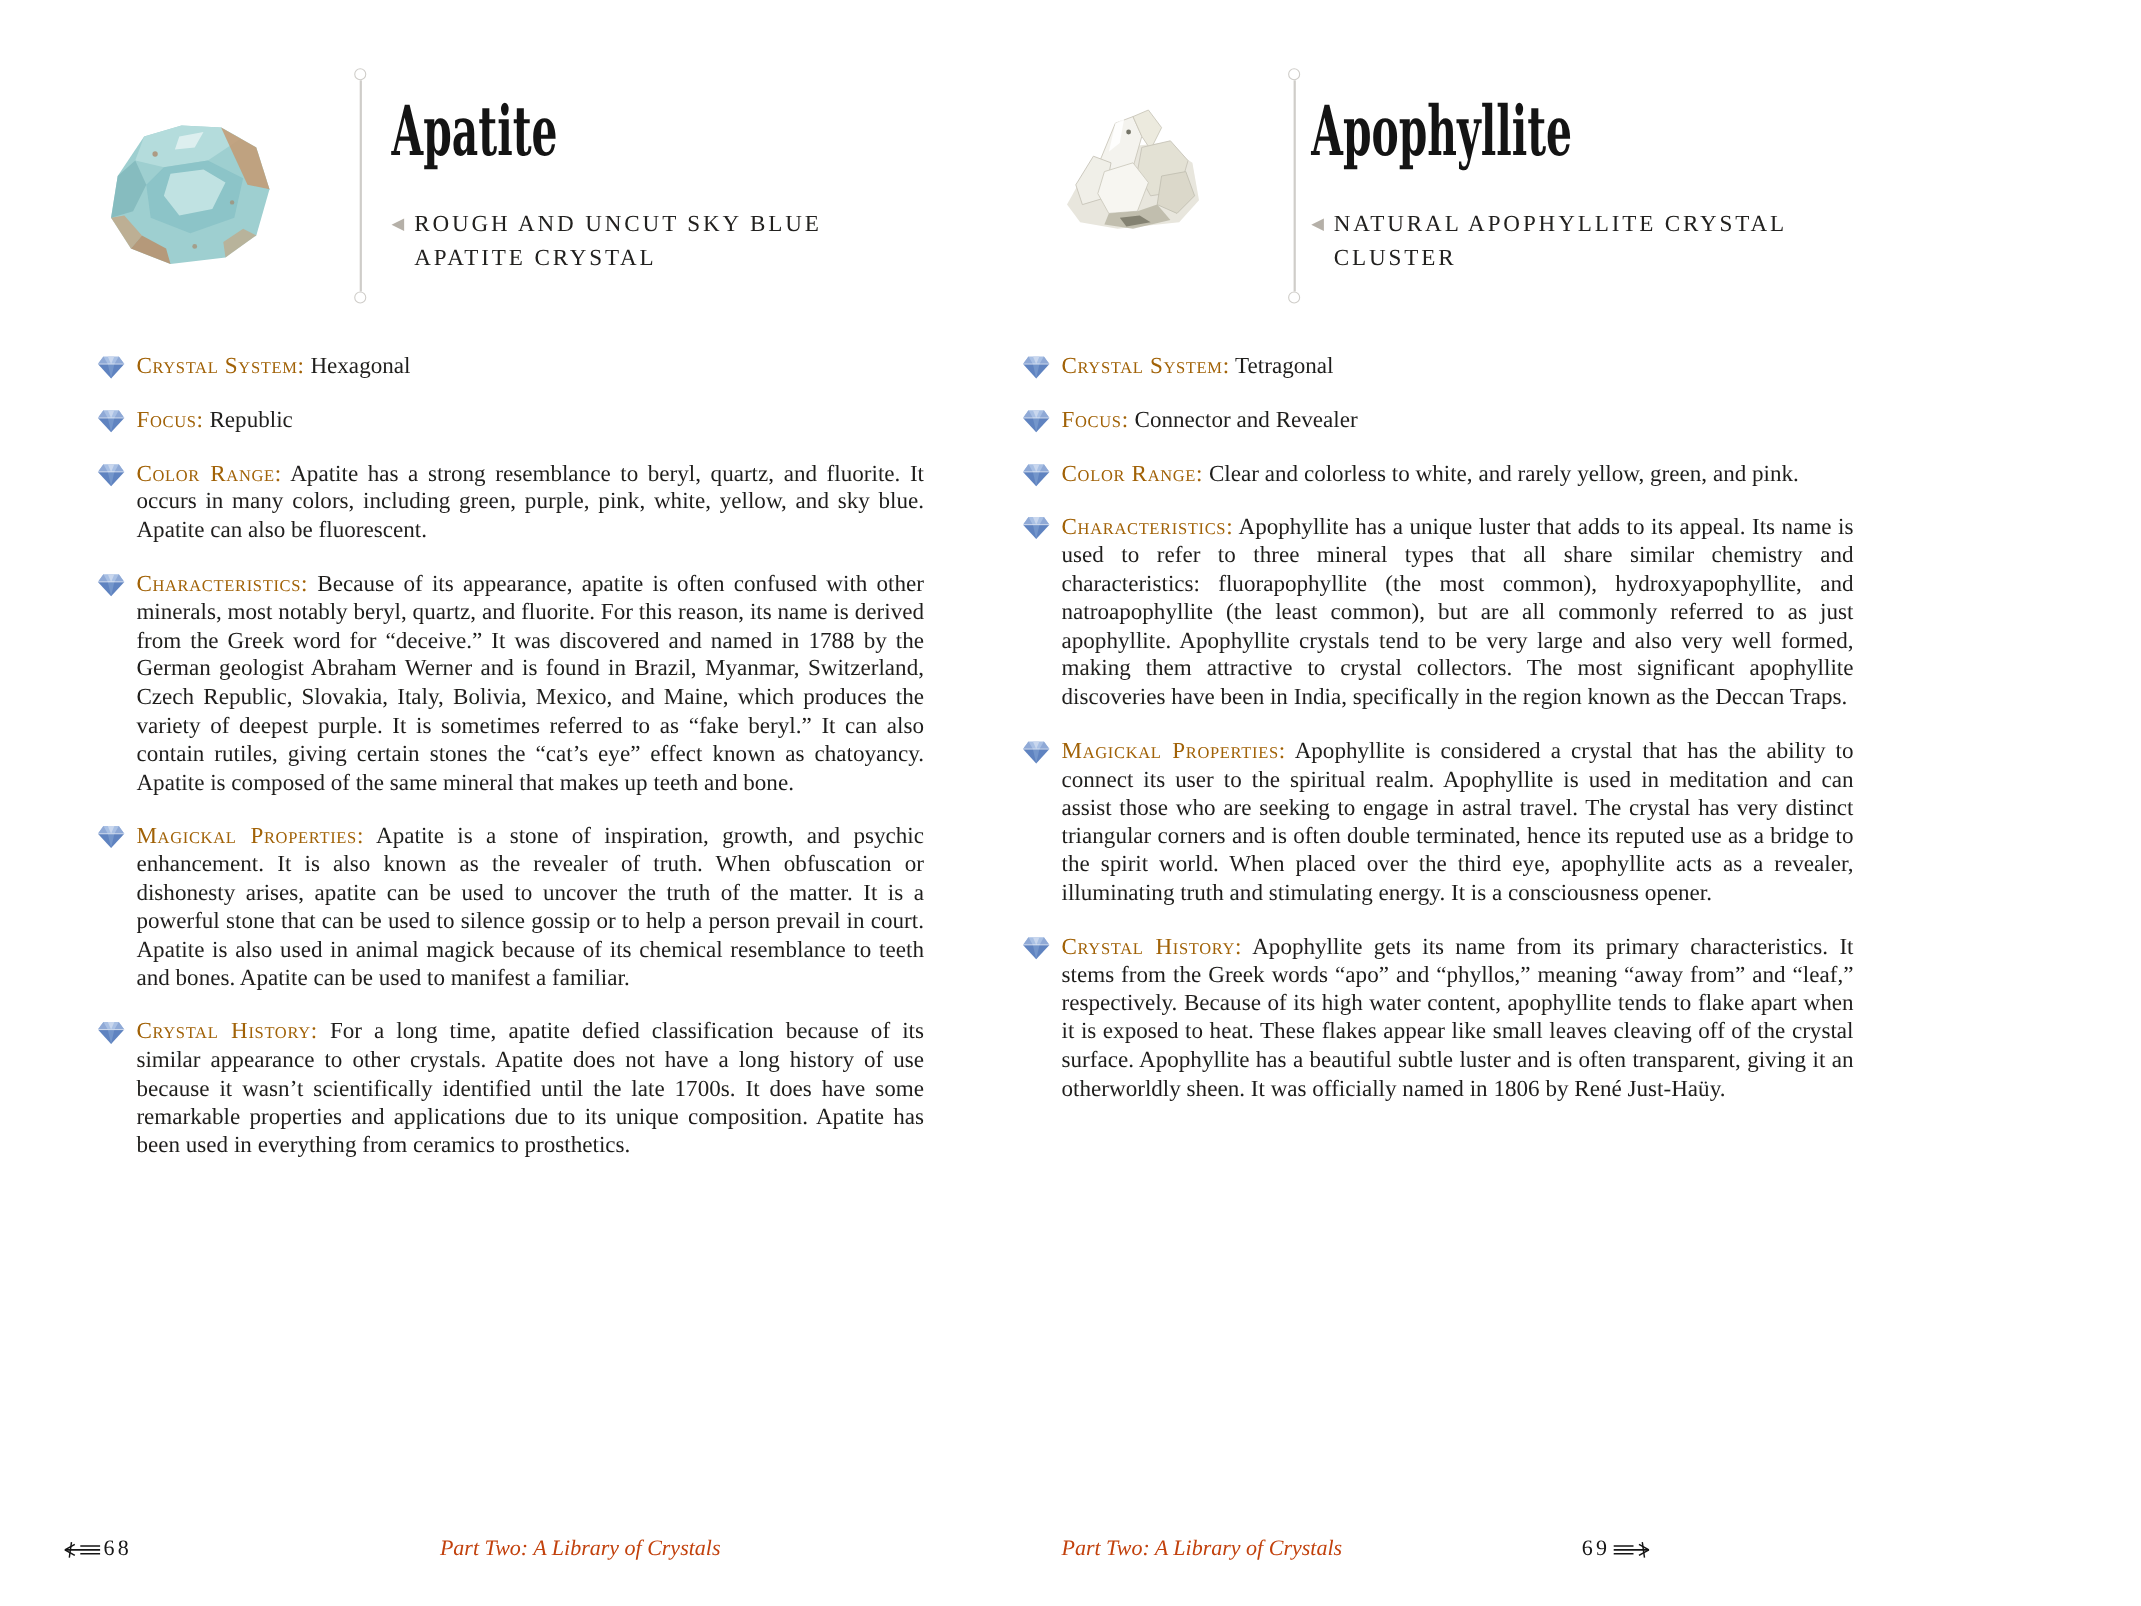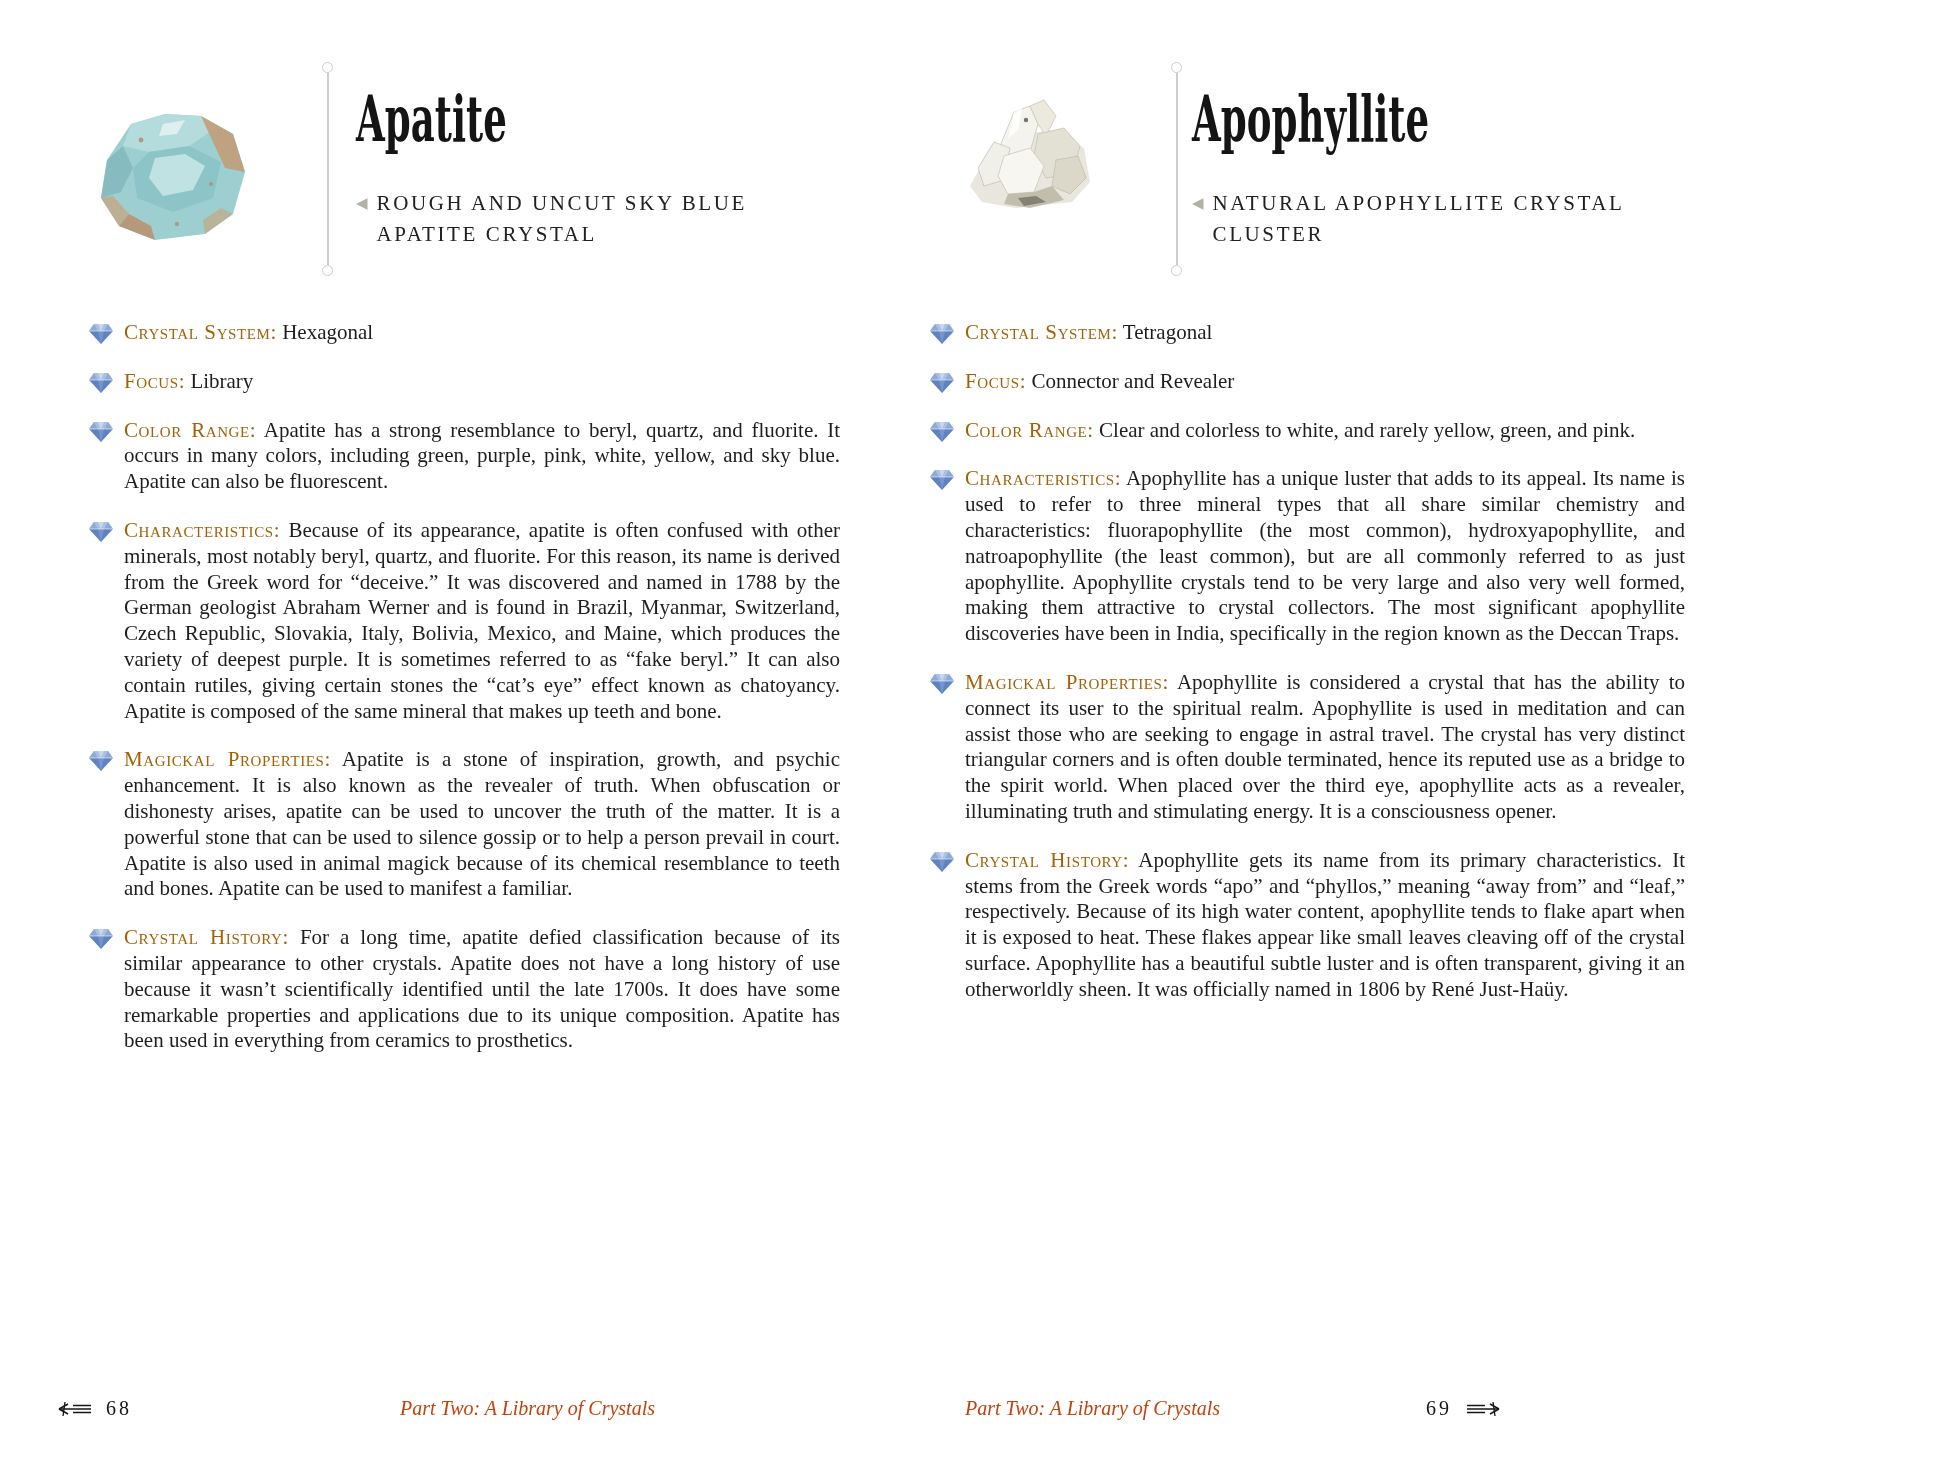--- a/index.html
+++ b/index.html
@@ -52,21 +52,21 @@
     margin:0;font-size:21px;line-height:25.8px;text-align:justify;color:#1f1e1c;
   }
   .sec-label{
     font-variant:small-caps;font-weight:400;color:#a16207;letter-spacing:0.6px;margin-top:13px;
   }
 
   
   .pagefoot{position:absolute;bottom:40px;display:flex;align-items:center;font-size:20px;}
   .page-left .pagefoot{left:56px;right:135px;justify-content:space-between;}
   .page-right .pagefoot{left:175px;right:78px;justify-content:space-between;}
-  .folio{display:flex;align-items:center;gap:12px;}
+  .folio{display:flex;align-items:center;}
   .folio-num{letter-spacing:3px;color:#171717;}
   .part-title{font-style:italic;color:#c2410c;}
   .orn{width:38px;height:16px;display:block;}
   .hidden-defs{position:absolute;width:0;height:0;overflow:hidden;}
 </style>
 </head>
 <body>
 
 <svg class="hidden-defs" aria-hidden="true">
   <defs>
@@ -137,21 +137,21 @@
       <div class="section">
         <svg class="gem">
             <use href="#gem"></use>
           </svg>
         <p class="sec-text"><span class="sec-label">Crystal System:</span> <span>Hexagonal</span></p>
       </div>
       <div class="section">
         <svg class="gem">
             <use href="#gem"></use>
           </svg>
-        <p class="sec-text"><span class="sec-label">Focus:</span> <span>Library</span></p>
+        <p class="sec-text"><span class="sec-label">Focus:</span> <span>Republic</span></p>
       </div>
       <div class="section">
         <svg class="gem">
             <use href="#gem"></use>
           </svg>
         <p class="sec-text"><span class="sec-label">Color Range:</span> <span>Apatite has a strong resemblance to beryl, quartz, and fluorite. It occurs in many colors, including green, purple, pink, white, yellow, and sky blue. Apatite can also be fluorescent.</span></p>
       </div>
       <div class="section">
         <svg class="gem">
             <use href="#gem"></use>

